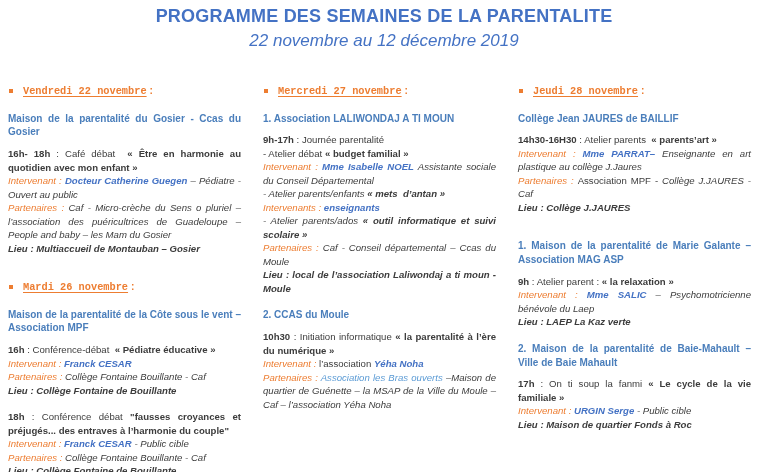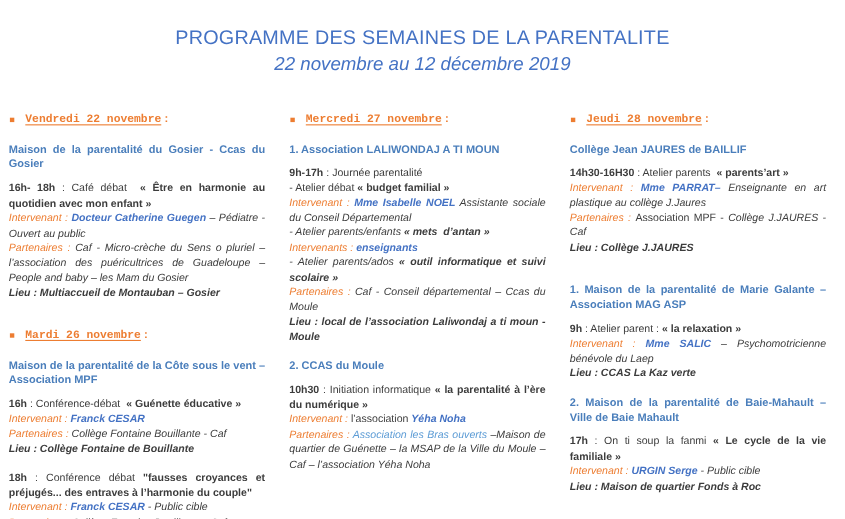--- a/index.html
+++ b/index.html
@@ -15,22 +15,22 @@
   html,body{width:768px;height:472px;}
   body{
     background:var(--c-bg);
     font-family:"Liberation Sans", sans-serif;
     color:var(--c-text);
     overflow:hidden;
   }
   .page{position:relative;width:768px;height:472px;background:var(--c-bg);}
   .header{text-align:center;padding-top:5px;}
   .title{
-    font-size:18px;font-weight:400;color:var(--c-title);
-    letter-spacing:.2px;line-height:22px;margin-top:18px;
+    font-size:18px;font-weight:700;color:var(--c-title);
+    letter-spacing:.2px;line-height:22px;
   }
   .subtitle{
     font-size:17px;font-style:italic;color:var(--c-title);
     line-height:22px;margin-top:3px;
   }
   .columns{
     display:flex;gap:22px;padding-left:8px;padding-right:15px;
     margin-top:32px;align-items:flex-start;
   }
   .col{flex:0 0 233px;width:233px;font-size:9.6px;line-height:13.5px;}
@@ -83,21 +83,21 @@
             <div class="para"><span class="run run-bi">Lieu : Multiaccueil de Montauban – Gosier</span></div>
           </div>
         </div>
         <div class="section">
           <div class="blk-date">
             <span class="bullet"></span>
             <span><span class="run run-du">Mardi 26 novembre</span><span class="run run-dc"> :</span></span>
           </div>
           <div class="blk-venue"><span class="run run-v">Maison de la parentalité de la Côte sous le vent – Association MPF</span></div>
           <div class="blk-group">
-            <div class="para"><span class="run run-t">16h</span><span class="run run-r"> : Conférence-débat  </span><span class="run run-b">« Guénette éducative »</span></div>
+            <div class="para"><span class="run run-t">16h</span><span class="run run-r"> : Conférence-débat  </span><span class="run run-b">« Pédiatre éducative »</span></div>
             <div class="para"><span class="run run-lab">Intervenant : </span><span class="run run-name">Franck CESAR</span></div>
             <div class="para"><span class="run run-lab">Partenaires : </span><span class="run run-i">Collège Fontaine Bouillante - Caf</span></div>
             <div class="para"><span class="run run-bi">Lieu : Collège Fontaine de Bouillante</span></div>
           </div>
           <div class="blk-group">
             <div class="para"><span class="run run-t">18h</span><span class="run run-r"> : Conférence débat </span><span class="run run-b">"fausses croyances et préjugés... des entraves à l’harmonie du couple"</span></div>
             <div class="para"><span class="run run-lab">Intervenant : </span><span class="run run-name">Franck CESAR</span><span class="run run-i"> - Public cible</span></div>
             <div class="para"><span class="run run-lab">Partenaires : </span><span class="run run-i">Collège Fontaine Bouillante - Caf</span></div>
             <div class="para"><span class="run run-bi">Lieu : Collège Fontaine de Bouillante</span></div>
           </div>
@@ -140,21 +140,21 @@
             <div class="para"><span class="run run-lab">Intervenant : </span><span class="run run-name">Mme PARRAT– </span><span class="run run-i">Enseignante en art plastique au collège J.Jaures</span></div>
             <div class="para"><span class="run run-lab">Partenaires : </span><span class="run run-r">Association MPF - </span><span class="run run-i">Collège J.JAURES - Caf</span></div>
             <div class="para"><span class="run run-bi">Lieu : Collège J.JAURES</span></div>
           </div>
         </div>
         <div class="section">
           <div class="blk-venue"><span class="run run-v">1. Maison de la parentalité de Marie Galante – Association MAG ASP</span></div>
           <div class="blk-group">
             <div class="para"><span class="run run-t">9h</span><span class="run run-r"> : Atelier parent : </span><span class="run run-b">« la relaxation »</span></div>
             <div class="para"><span class="run run-lab">Intervenant : </span><span class="run run-name">Mme SALIC</span><span class="run run-i"> – Psychomotricienne bénévole du Laep</span></div>
-            <div class="para"><span class="run run-bi">Lieu : CCAS La Kaz verte</span></div>
+            <div class="para"><span class="run run-bi">Lieu : LAEP La Kaz verte</span></div>
           </div>
           <div class="blk-venue"><span class="run run-v">2. Maison de la parentalité de Baie-Mahault – Ville de Baie Mahault</span></div>
           <div class="blk-group">
             <div class="para"><span class="run run-t">17h</span><span class="run run-r"> : On ti soup la fanmi </span><span class="run run-b">« Le cycle de la vie familiale »</span></div>
             <div class="para"><span class="run run-lab">Intervenant : </span><span class="run run-name">URGIN Serge</span><span class="run run-i"> - Public cible</span></div>
             <div class="para"><span class="run run-bi">Lieu : Maison de quartier Fonds à Roc</span></div>
           </div>
         </div>
       </div>
     </div>

